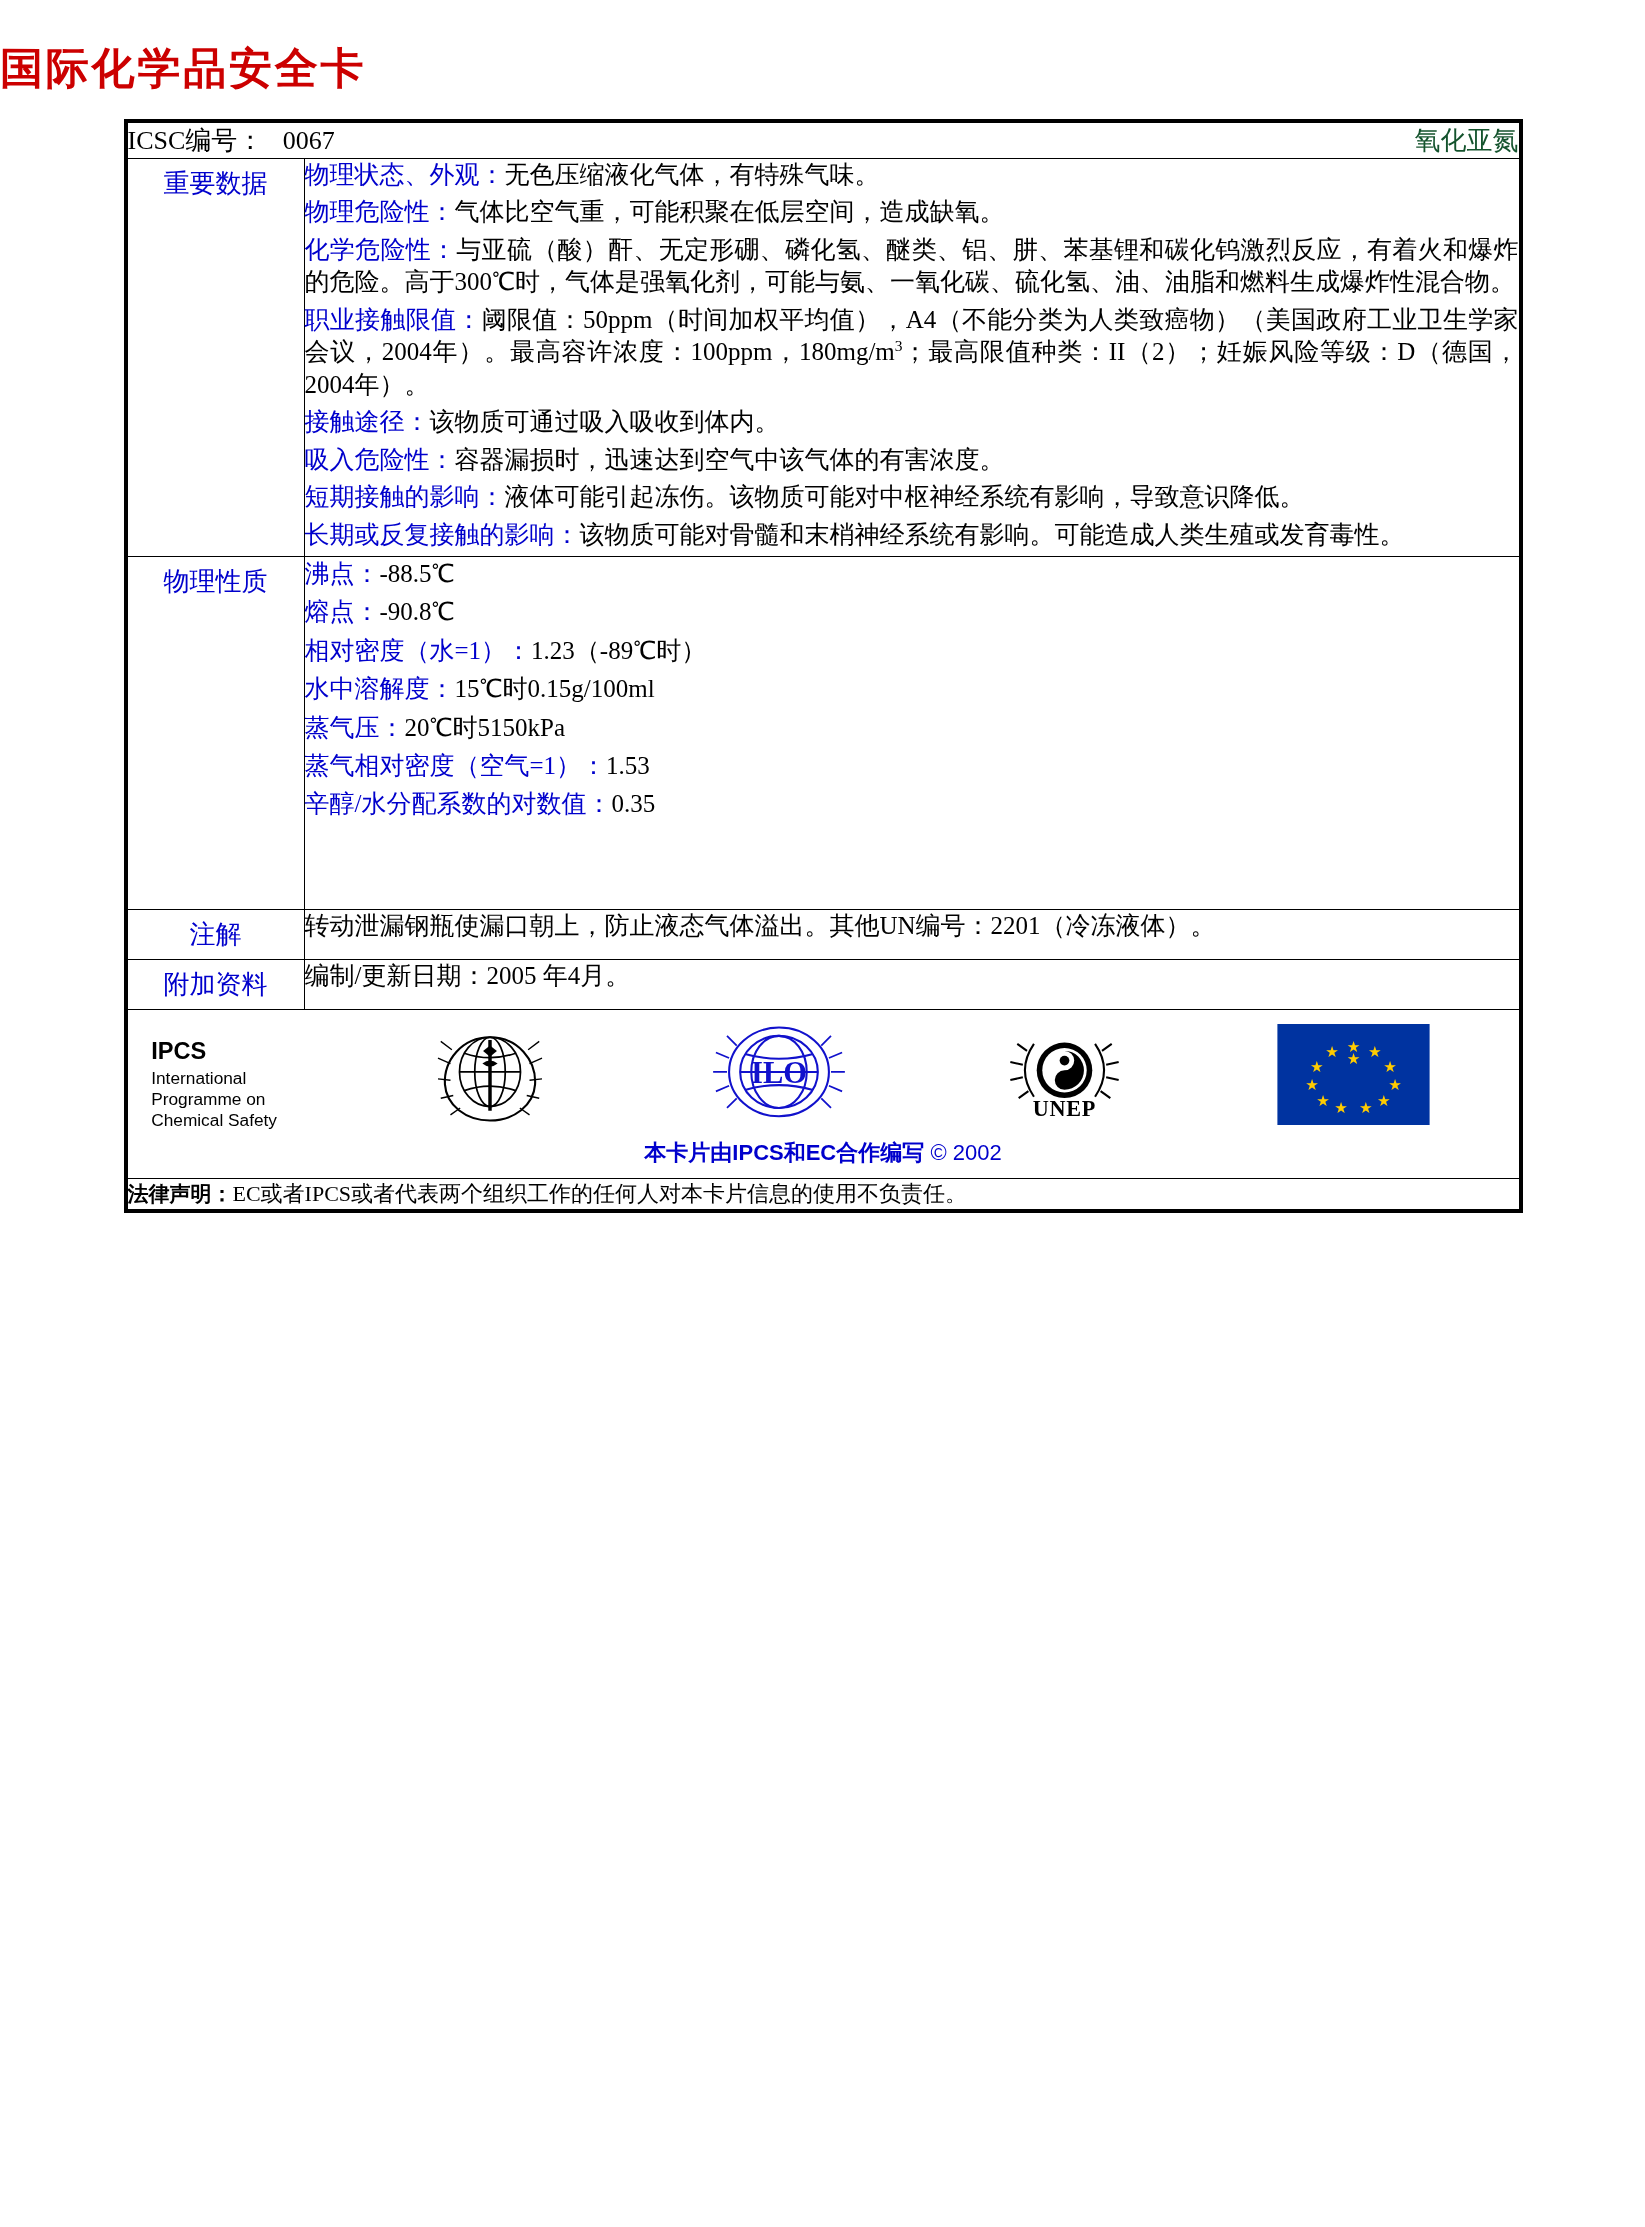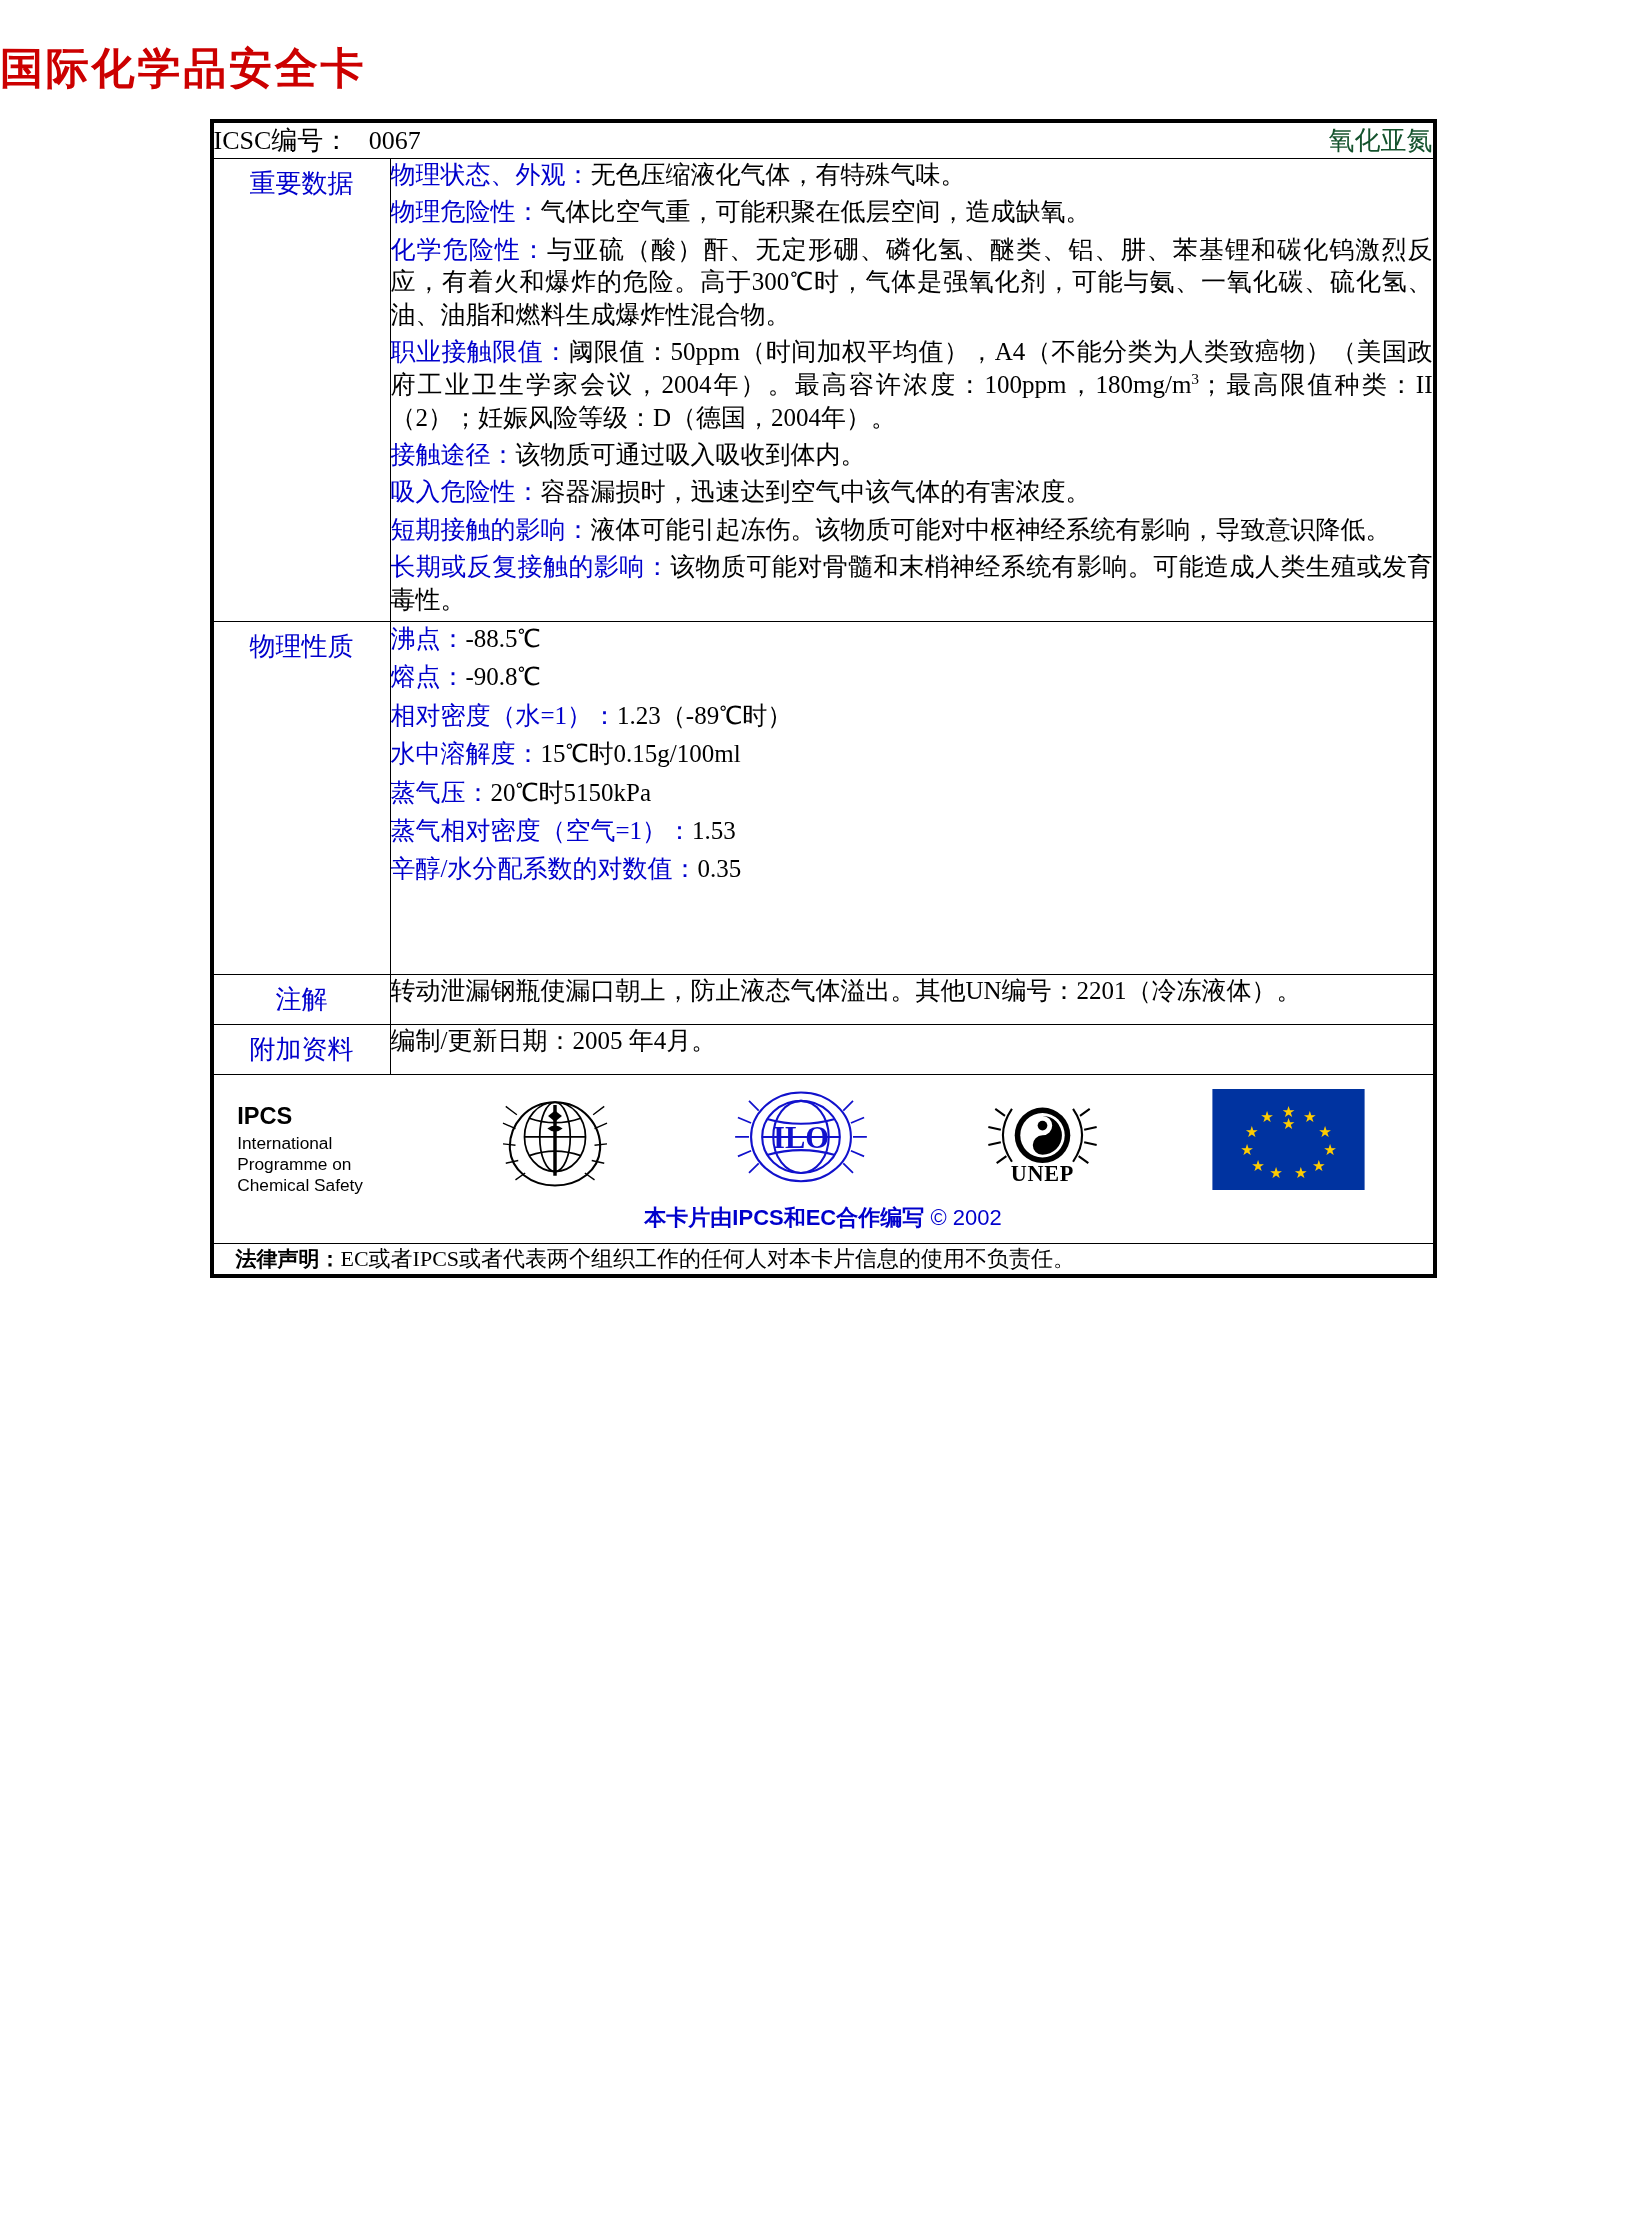--- a/index.html
+++ b/index.html
@@ -21,21 +21,21 @@
     color: #cc0000;
     font-family: "Liberation Serif", serif;
     font-weight: bold;
     font-size: 43px;
     letter-spacing: 2.8px;
     margin-top: 40px;
     margin-bottom: 21px;
   }
   .card {
     margin: 0 auto;
-    width: 1227px;
+    width: 1399px;
     border: 3.5px solid #000000;
     box-sizing: border-box;
     background: #ffffff;
   }
   table.main {
     border-collapse: collapse;
     width: 100%;
     table-layout: fixed;
   }
   table.main td {
@@ -167,21 +167,20 @@
     padding: 8.3px 14px 9.7px 14px;
   }
   .disclaimer {
     font-size: 22px;
     color: #000000;
     font-family: "Liberation Serif", serif;
   }
   .disclaimer b {
     font-family: "Liberation Sans", sans-serif;
     font-size: 21px;
-    padding-left: 22px;
   }
 </style>
 </head>
 <body>
 
 <div class="page">
 
   <div class="doc-title">国际化学品安全卡</div>
 
   <div class="card">

